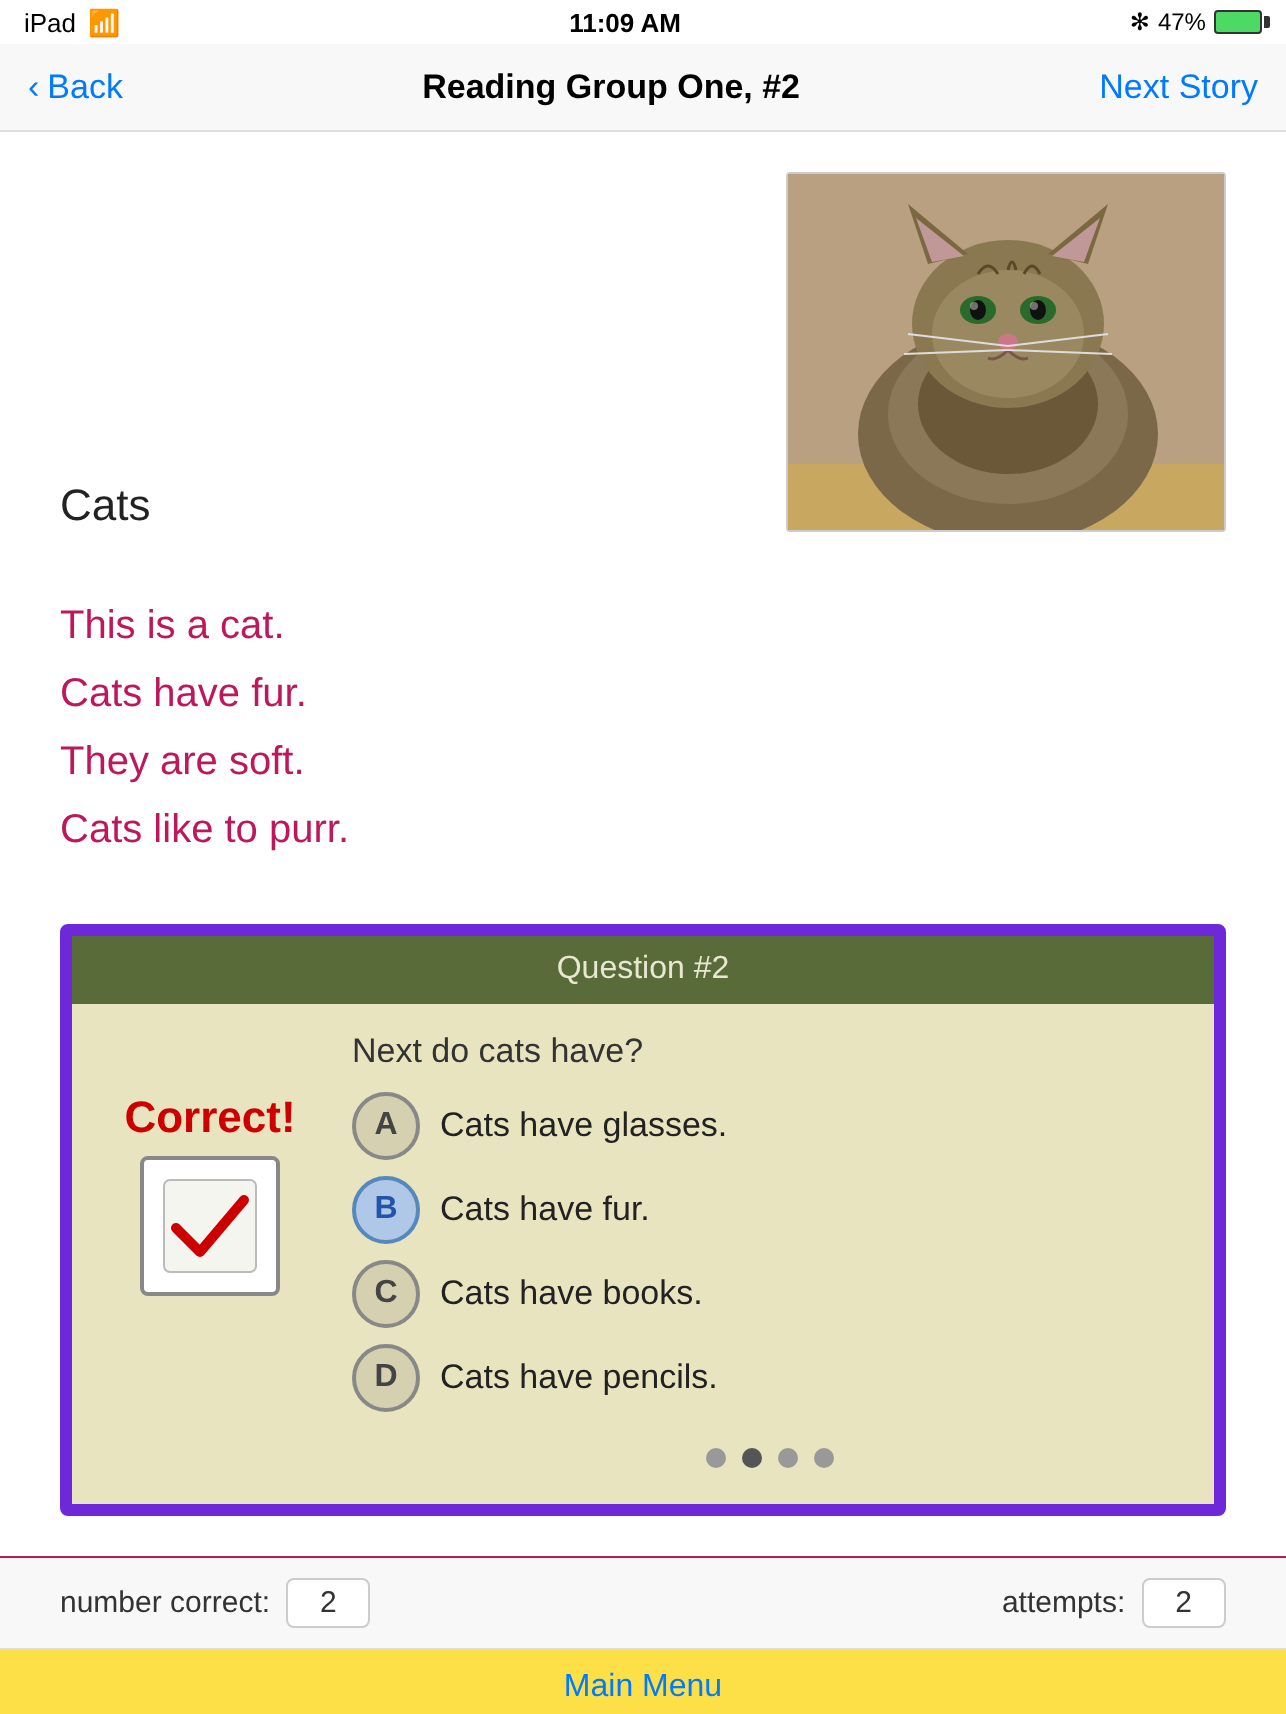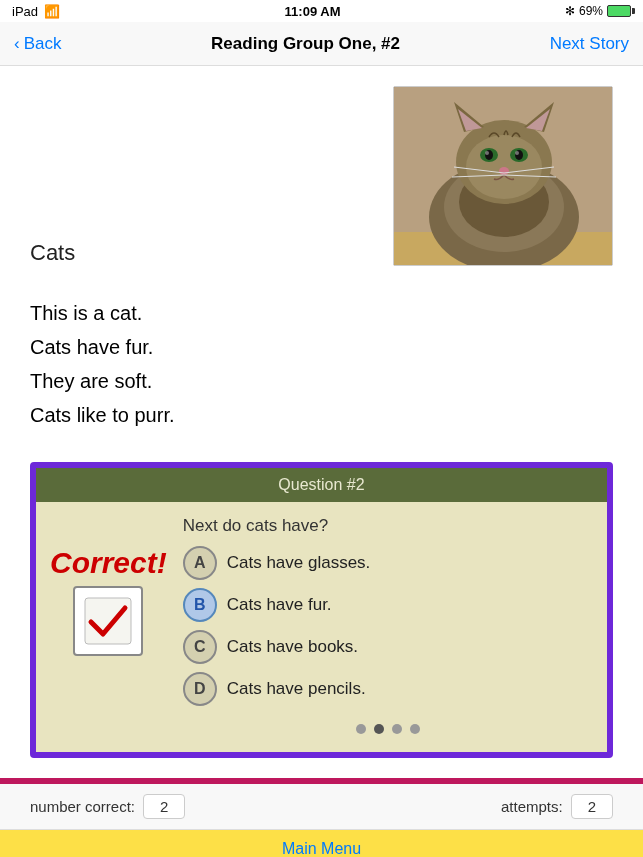--- a/index.html
+++ b/index.html
@@ -99,21 +99,21 @@
       overflow: hidden;
       flex-shrink: 0;
       margin-left: auto;
       background: #8b7355;
       position: relative;
     }
 
     .story-text {
       font-size: 20px;
       line-height: 1.7;
-      color: #000000;
+      color: #be185d;
       margin: 10px 0 30px 0;
     }
     .story-text p { margin: 0; }
 
     
     .quiz-section {
       margin-top: 20px;
       border: 6px solid #6d28d9;
       border-radius: 4px;
       overflow: hidden;
@@ -138,23 +138,22 @@
     .correct-area {
       display: flex;
       flex-direction: column;
       align-items: center;
       min-width: 110px;
       padding-top: 30px;
     }
 
     .correct-label {
       color: #cc0000;
-      font-size: 30px;
+      font-size: 22px;
       font-weight: 700;
-      font-style: italic;
       margin-bottom: 6px;
     }
 
     .checkmark-box {
       width: 70px; height: 70px;
       border: 2px solid #888;
       border-radius: 4px;
       background: #fff;
       position: relative;
       display: flex;
@@ -224,21 +223,21 @@
     }
     .dot.active {
       background: #555;
     }
 
     
     .bottom-stats {
       display: flex;
       justify-content: space-between;
       padding: 10px 30px;
-      border-top: 6px solid #be185d;
+      border-top: 1px solid #be185d;
       background: #f8f8f8;
       font-size: 15px;
       color: #333;
     }
 
     .stat-item {
       display: flex;
       align-items: center;
       gap: 8px;
     }
@@ -267,21 +266,21 @@
 <body>
 
 <div class="status-bar">
   <div class="status-left">
     <span>iPad</span>
     <span>📶</span>
   </div>
   <div class="status-center">11:09 AM</div>
   <div class="status-right">
     <span>✻</span>
-    <span>69%</span>
+    <span>47%</span>
     <span class="battery"></span>
   </div>
 </div>
 
 <div class="nav-bar">
   <div class="nav-back">
     <span>‹</span>
     <span>Back</span>
   </div>
   <div class="nav-title">Reading Group One, #2</div>

